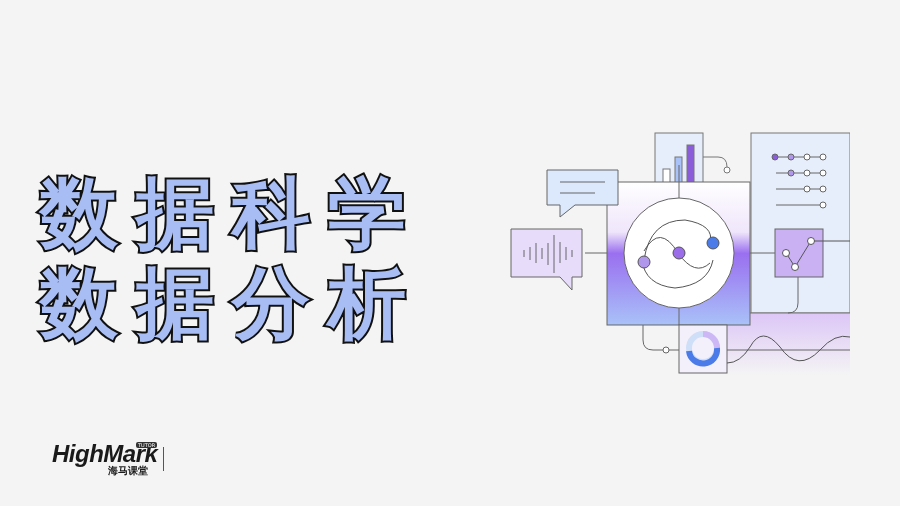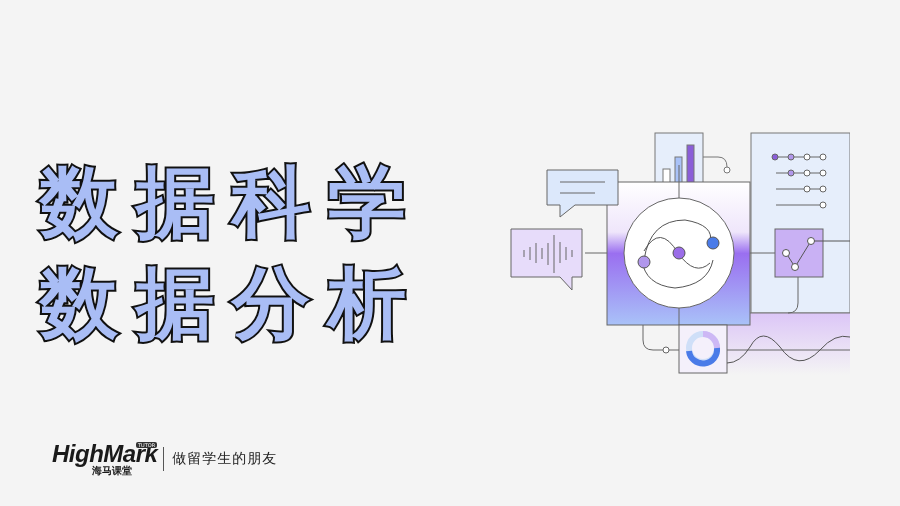--- a/index.html
+++ b/index.html
@@ -1,23 +1,23 @@
 <!DOCTYPE html>
 <html><head>
 <meta charset="utf-8">
 <style>
   html, body { margin:0; padding:0; }
   body { width:900px; height:506px; background:#f4f4f4; position:relative; overflow:hidden; font-family:"DejaVu Sans", sans-serif; }
   .title { position:absolute; left:40px; width:420px; font-size:78px; font-weight:bold; color:#a9bdf5; letter-spacing:18px;
            -webkit-text-stroke: 4px #111; paint-order: stroke fill; font-family:"DejaVu Serif", serif; line-height:1; }
-  .t1 { top:163px; }
+  .t1 { top:174px; }
   .t2 { top:264px; }
   .footer { position:absolute; left:52px; top:442px; display:flex; align-items:center; }
   .logo-en { font-size:24px; font-weight:bold; font-style:italic; color:#1a1a1a; letter-spacing:-0.5px; font-family:"Liberation Sans", sans-serif; line-height:1; }
-  .logo-cn { font-size:10px; font-weight:bold; color:#1a1a1a; margin-left:40px; line-height:1; }
+  .logo-cn { font-size:10px; font-weight:bold; color:#1a1a1a; margin-left:56px; line-height:1; }
   .logo-badge { position:absolute; left:84px; top:0px; font-size:5px; background:#333; color:#fff; padding:0 2px; border-radius:2px; }
   .divider { width:1px; height:24px; background:#555; margin:0 8px 0 6px; }
   .slogan { font-size:14px; color:#222; letter-spacing:1px; }
   .logo { position:relative; }
   svg.illus { position:absolute; left:500px; top:125px; }
 </style>
 </head>
 <body>
 
 <div class="title t1">数据科学</div>
@@ -114,14 +114,13 @@
   <path d="M227 238 Q240 238 250 222 Q262 200 280 222 Q298 248 320 225 Q335 208 350 212" fill="none" stroke="#555"></path>
 </svg>
 
 <div class="footer">
   <div class="logo">
     <div class="logo-en">HighMark</div>
     <div class="logo-badge">TUTOR</div>
     <div class="logo-cn">海马课堂</div>
   </div>
   <div class="divider"></div>
-  <div class="slogan">做留学生的朋友</div>
 </div>
 
 </body></html>

